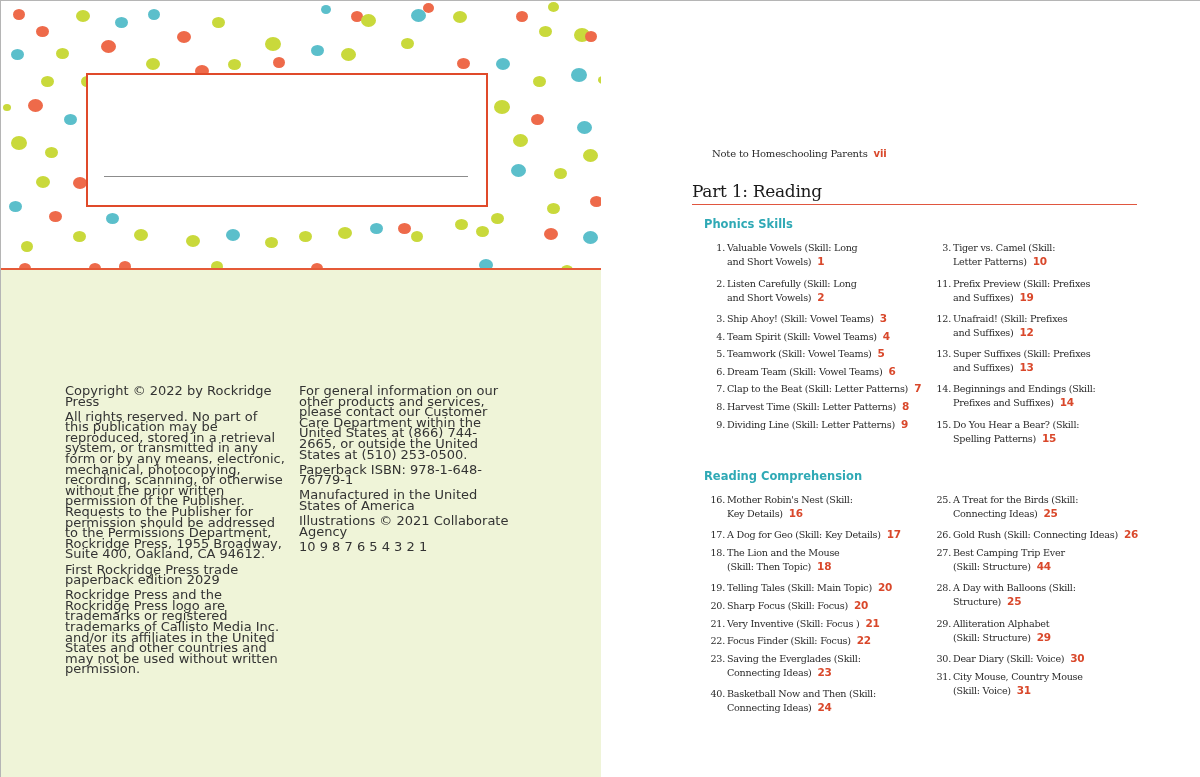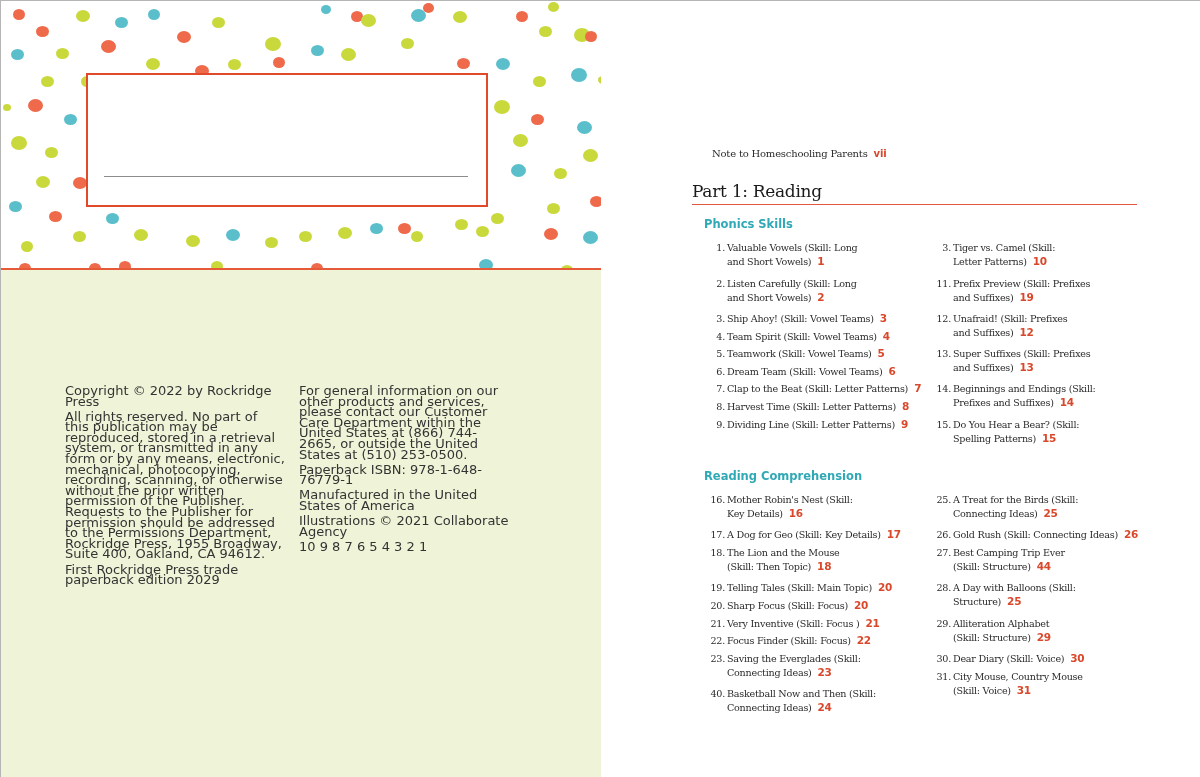--- a/index.html
+++ b/index.html
@@ -132,20 +132,21 @@
     <div class="green-area"></div>
 
     <div class="belongs-box">
       <div class="belongs-line"></div>
     </div>
 
     <div class="copy-col copy-left">
       <p>Copyright © 2022 by Rockridge Press</p>
       <p>All rights reserved. No part of this publication may be reproduced, stored in a retrieval system, or transmitted in any form or by any means, electronic, mechanical, photocopying, recording, scanning, or otherwise without the prior written permission of the Publisher. Requests to the Publisher for permission should be addressed to the Permissions Department, Rockridge Press, 1955 Broadway, Suite 400, Oakland, CA 94612.</p>
       <p>First Rockridge Press trade paperback edition 2029</p>
+      <p>Rockridge Press and the Rockridge Press logo are trademarks or registered trademarks of Callisto Media Inc. and/or its affiliates in the United States and other countries and may not be used without written permission.</p>
     </div>
 
     <div class="copy-col copy-right">
       <p>For general information on our other products and services, please contact our Customer Care Department within the United States at (866) 744-2665, or outside the United States at (510) 253-0500.</p>
       <p>Paperback ISBN: 978-1-648-76779-1</p>
       <p>Manufactured in the United States of America</p>
       <p>Illustrations © 2021 Collaborate Agency</p>
       <p>10 9 8 7 6 5 4 3 2 1</p>
     </div>
   </div>

